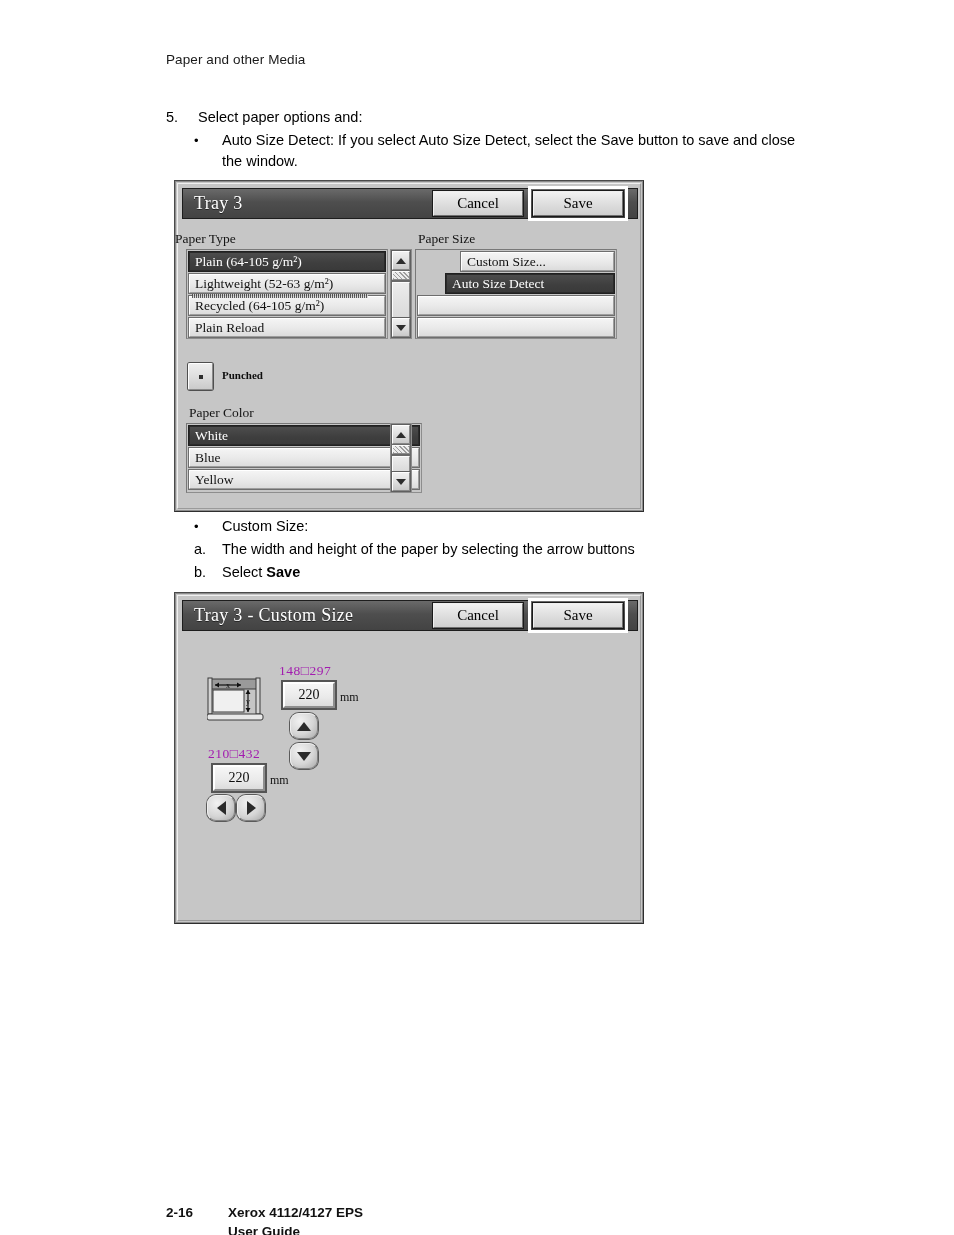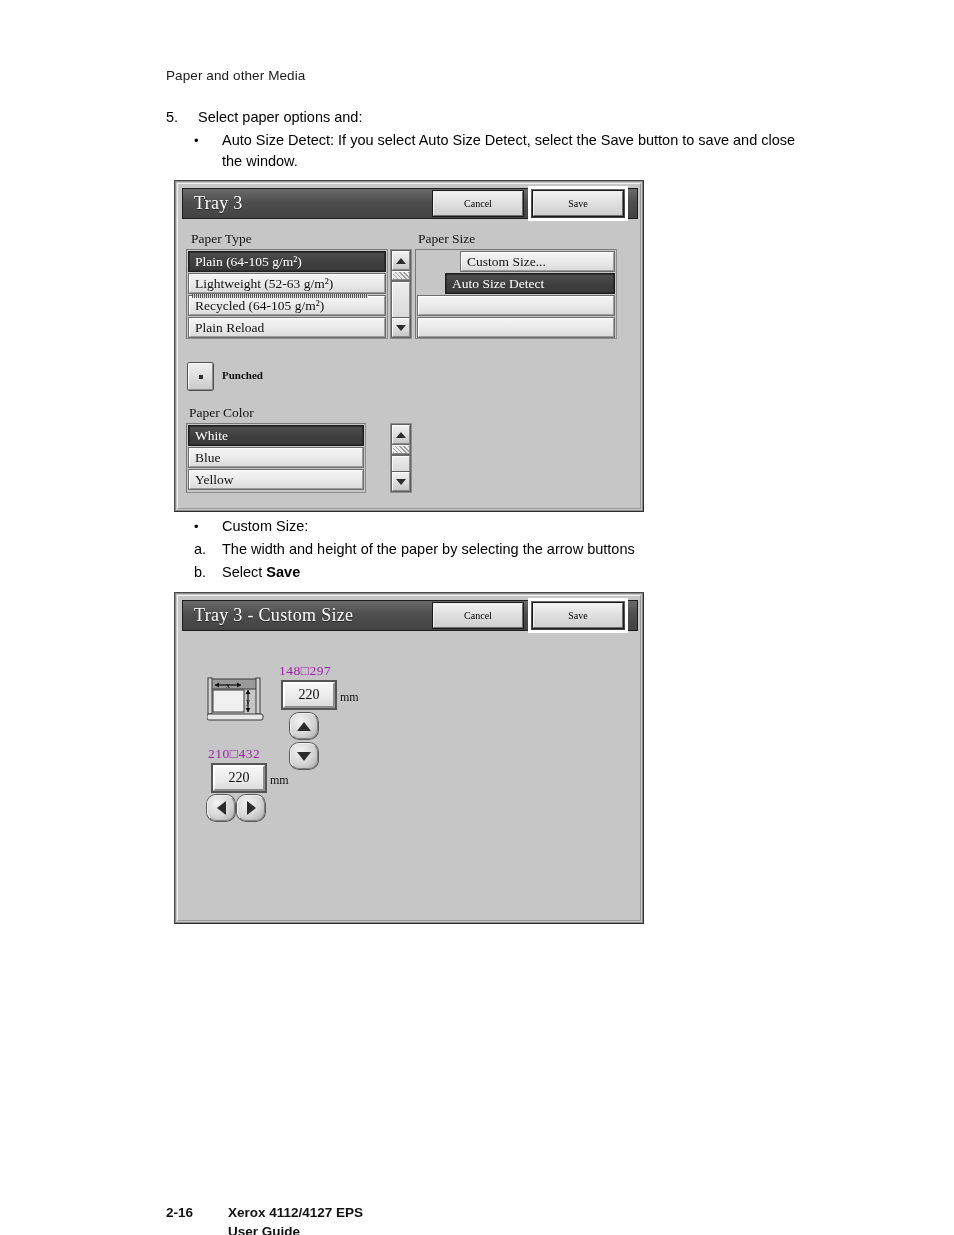--- a/index.html
+++ b/index.html
@@ -17,21 +17,20 @@
   }
 
   
   .running-head {
     position: absolute;
     left: 166px;
     top: 52px;
     font-size: 13.5px;
     letter-spacing: 0.1px;
     color: #1a1a1a;
-    margin-top: 16px;
   }
 
   
   .step-block {
     position: absolute;
     left: 166px;
     top: 107px;
     width: 640px;
   }
   .step-row {
@@ -127,21 +126,21 @@
 
   .tb-btn {
     height: 23px;
     min-width: 88px;
     background: linear-gradient(to bottom, #f2f2f2 0%, #e2e2e2 40%, #cfcfcf 100%);
     border: 1px solid #efefef;
     border-right-color: #6f6f6f;
     border-bottom-color: #6f6f6f;
     box-shadow: 0 0 0 1px #1a1a1a;
     color: #000;
-    font-size: 10px;
+    font-size: 15px;
     display: flex;
     align-items: center;
     justify-content: center;
     margin-right: 10px;
   }
   .tb-btn.focused {
     outline: 3px solid #ffffff;
     outline-offset: 2px;
     margin-right: 14px;
   }
@@ -365,21 +364,21 @@
 
 <div class="ui-dialog" id="dlg1" style="left:174px; top:180px; width:468px; height:330px;">
   <div class="inner-frame"></div>
 
   <div class="titlebar" style="width:454px;">
     <div class="title-text">Tray 3</div>
     <div class="tb-btn">Cancel</div>
     <div class="tb-btn focused">Save</div>
   </div>
 
-  <div class="grp-label" style="left:16px; top:50px;">Paper Type</div>
+  <div class="grp-label" style="left:0; top:50px;">Paper Type</div>
 
   <div class="listbox" style="left:11px; top:68px; width:202px; height:90px;">
     <div class="list-item selected" style="height:19px;">Plain (64-105 g/m²)</div>
     <div class="list-item" style="height:19px;">Lightweight (52-63 g/m²)</div>
     <div class="list-item" style="height:19px;">Recycled (64-105 g/m²)</div>
     <div class="list-item" style="height:19px;">Plain Reload</div>
     <div class="noise-strip" style="left:5px; top:44px; width:176px;"></div>
   </div>
 
   <div class="scrollbar" style="left:215px; top:68px; width:22px; height:90px;">
@@ -402,21 +401,21 @@
     <div class="list-item empty" style="height:19px;"></div>
   </div>
 
   <div class="checkbox-btn" style="left:13px; top:182px;">
     <span class="checkbox-dot"></span>
   </div>
   <div class="checkbox-label" style="left:47px; top:188px;">Punched</div>
 
   <div class="grp-label" style="left:14px; top:224px;">Paper Color</div>
 
-  <div class="listbox" style="left:11px; top:242px; width:180px; height:70px;">
+  <div class="listbox" style="left:11px; top:242px; width:236px; height:70px;">
     <div class="list-item selected" style="height:19px;">White</div>
     <div class="list-item" style="height:19px;">Blue</div>
     <div class="list-item" style="height:19px;">Yellow</div>
   </div>
 
   <div class="scrollbar" style="left:215px; top:242px; width:22px; height:70px;">
     <div class="sb-btn up">
       <span class="sb-arrow up"></span>
     </div>
     <div class="sb-grip" style="top:21px;"></div>

